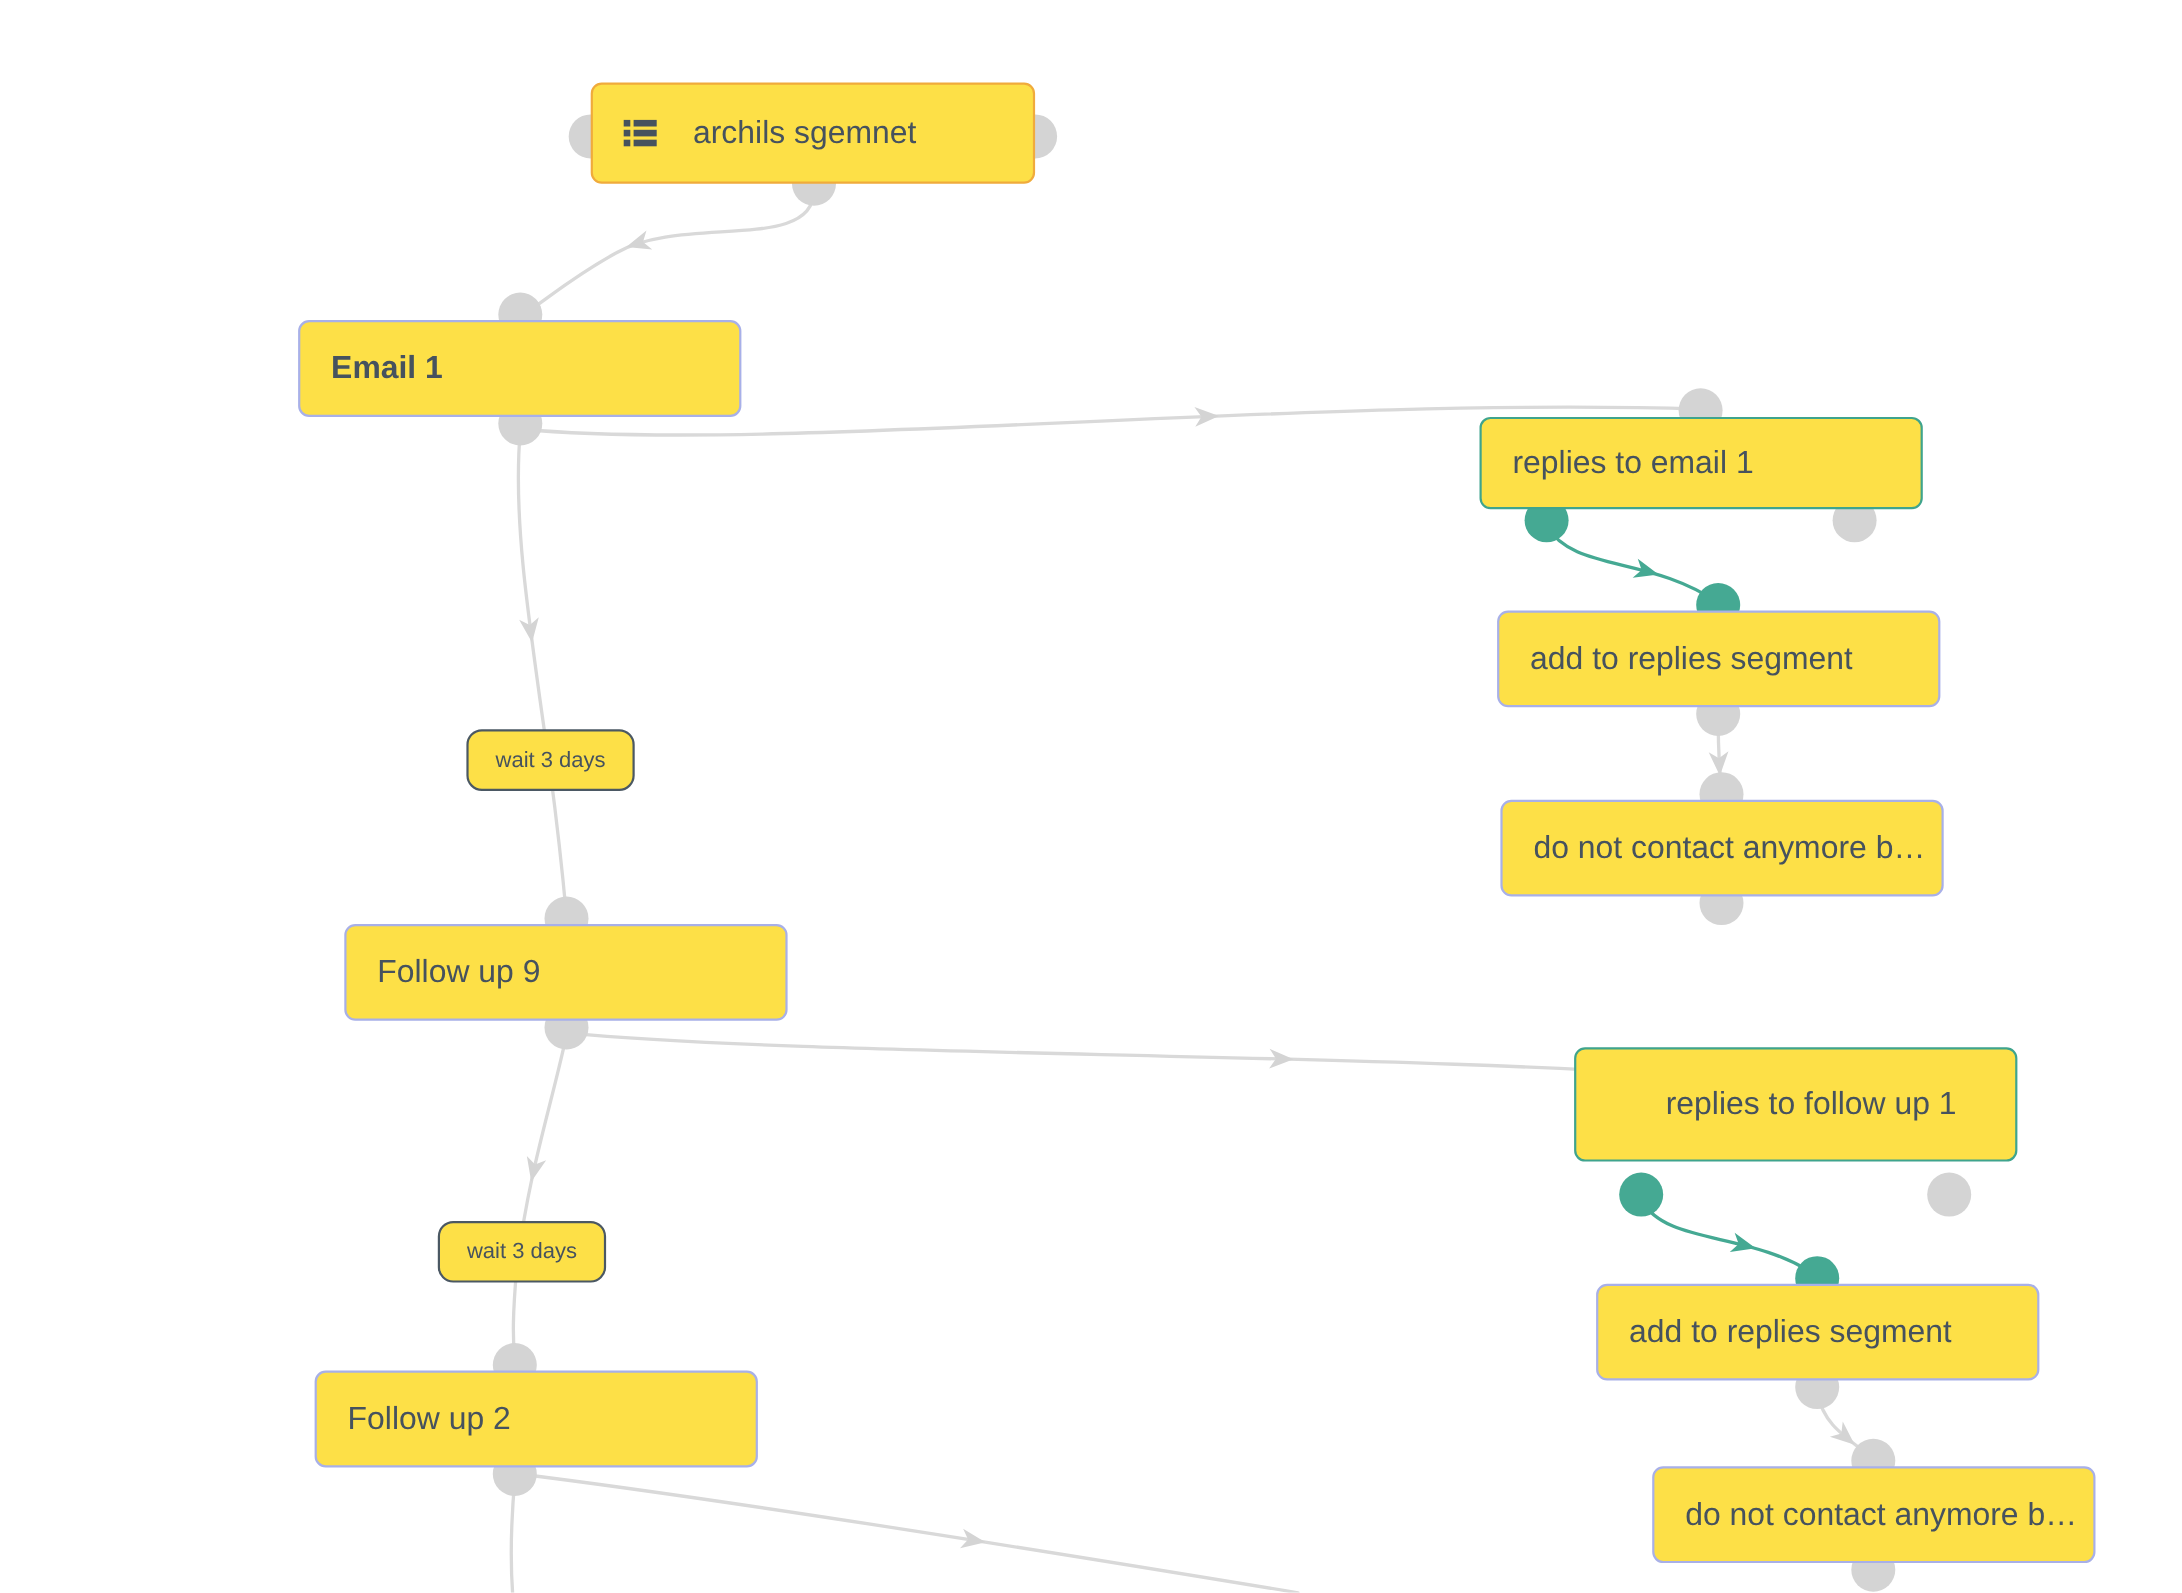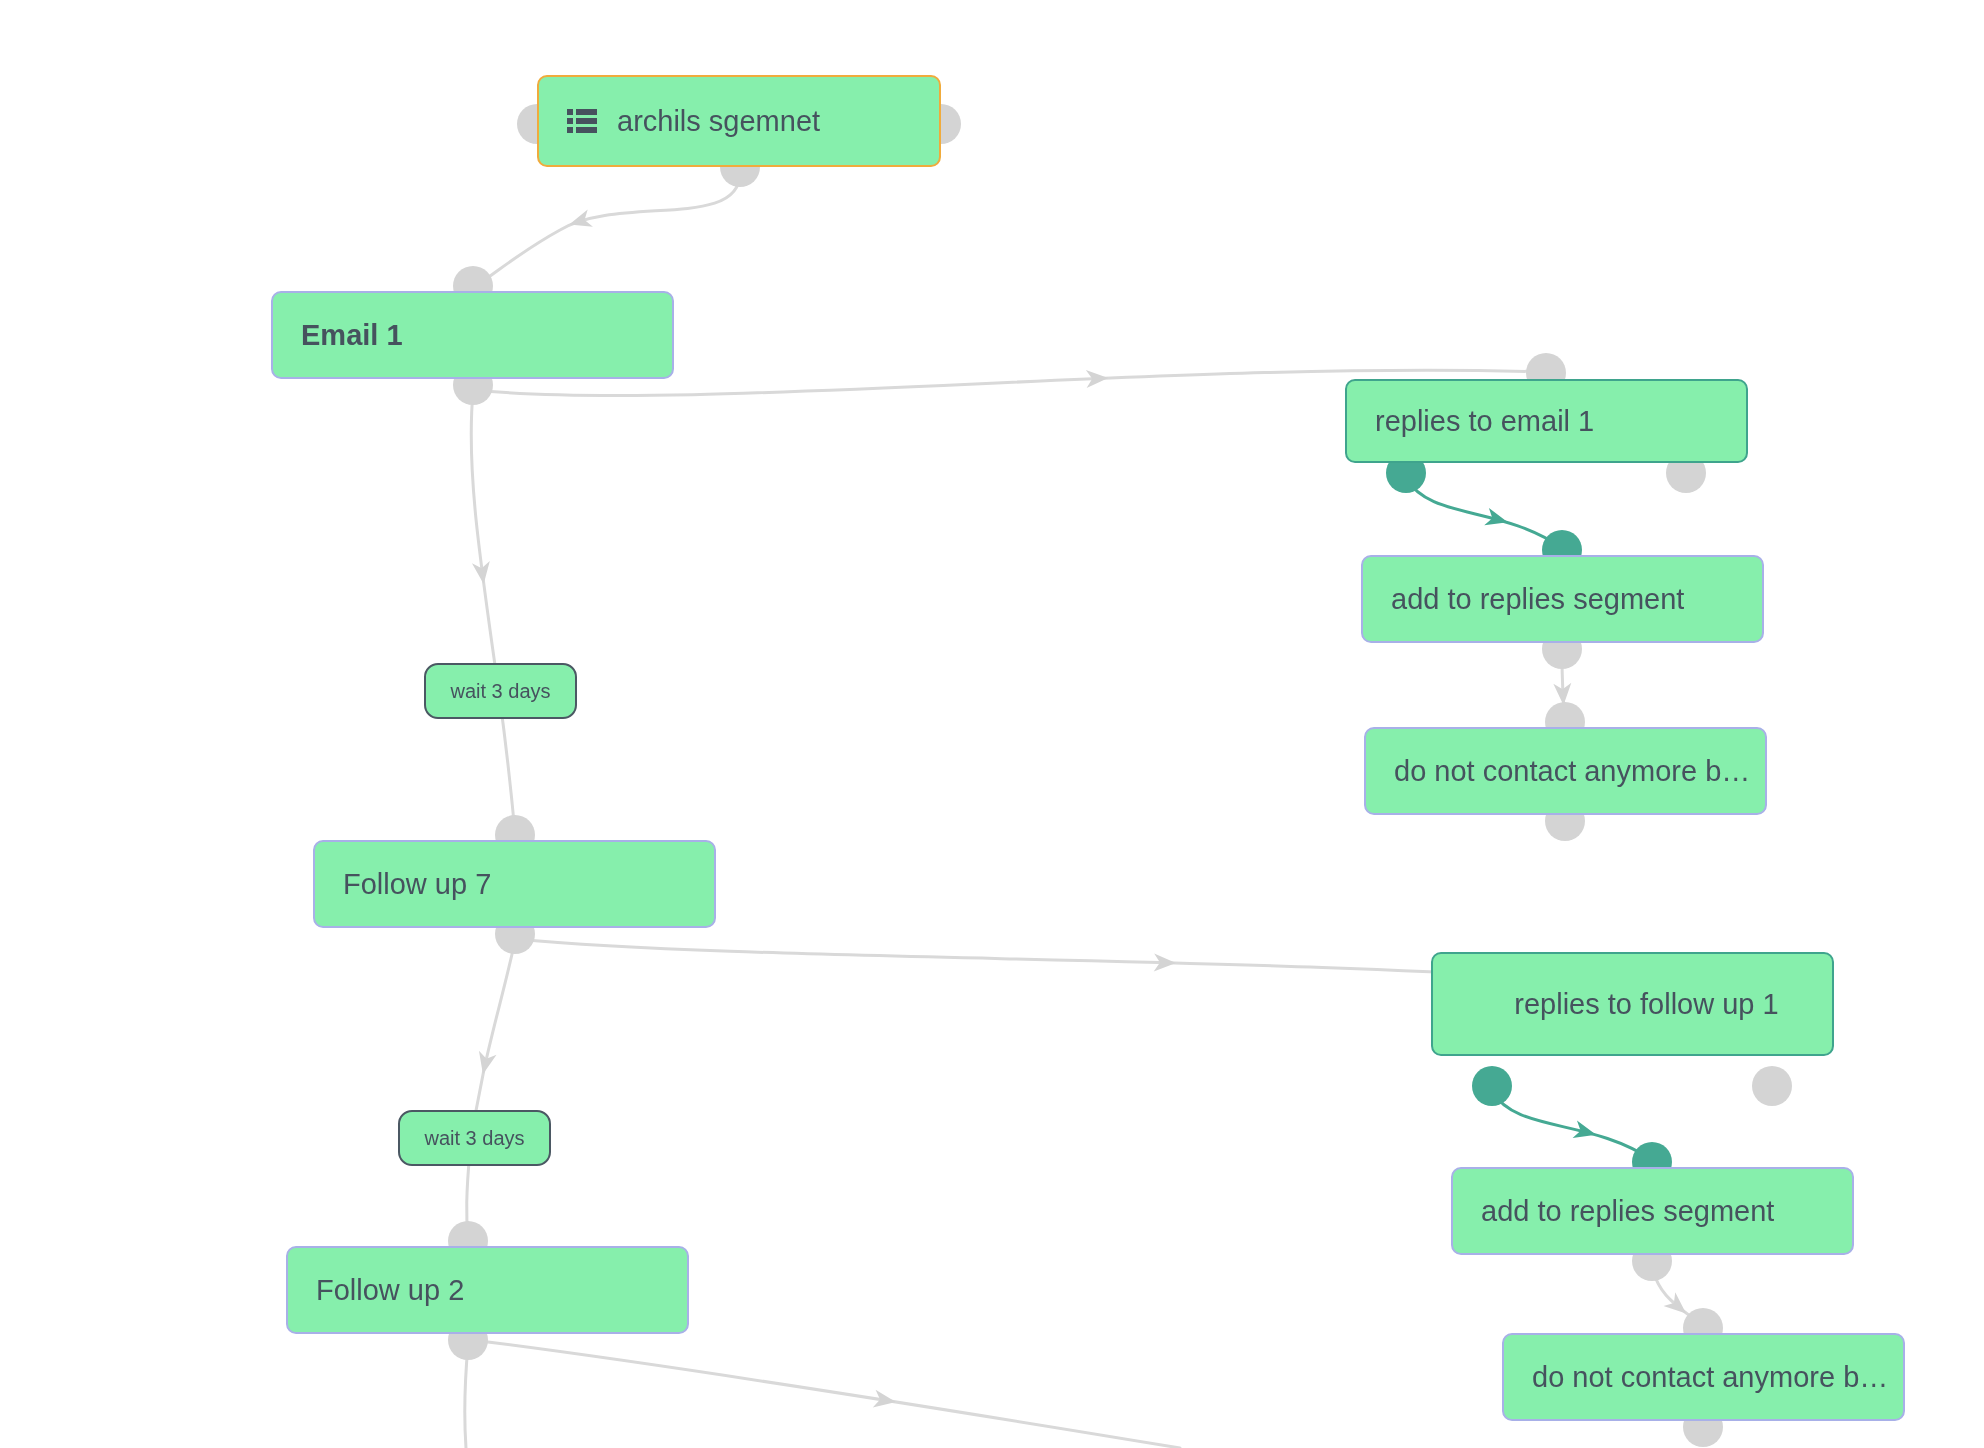--- a/index.html
+++ b/index.html
@@ -35,26 +35,27 @@
     border-radius: 50%;
     background: #d4d4d4;
     z-index: 2;
   }
   .handle.teal {
     background: #45a993;
   }
   .node {
     position: absolute;
     box-sizing: border-box;
-    background: #86efac;
+    background: #fde047;
     border: 2px solid #a8b0e8;
     border-radius: 10px;
     display: flex;
     align-items: center;
     z-index: 3;
+    gap: 13px;
   }
   .node-label {
     color: #46525e;
     font-size: 29px;
     line-height: 1.2;
     white-space: nowrap;
     overflow: hidden;
     padding-left: 28px;
   }
   .node.start {
@@ -196,21 +197,21 @@
       <div class="node action" style="left: 1361px; top: 555px; width: 403px; height: 88px;">
         <span class="node-label">add to replies segment</span>
       </div>
       <div class="node action" style="left: 1364px; top: 727px; width: 403px; height: 88px;">
         <span class="node-label">do not contact anymore b…</span>
       </div>
       <div class="node wait" style="left: 424px; top: 663px; width: 153px; height: 56px;">
         <span class="node-label">wait 3 days</span>
       </div>
       <div class="node action" style="left: 313px; top: 840px; width: 403px; height: 88px;">
-        <span class="node-label">Follow up 7</span>
+        <span class="node-label">Follow up 9</span>
       </div>
       <div class="node trigger" style="left: 1431px; top: 952px; width: 403px; height: 104px; justify-content: center;">
         <span class="node-label">replies to follow up 1</span>
       </div>
       <div class="node action" style="left: 1451px; top: 1167px; width: 403px; height: 88px;">
         <span class="node-label">add to replies segment</span>
       </div>
       <div class="node action" style="left: 1502px; top: 1333px; width: 403px; height: 88px;">
         <span class="node-label">do not contact anymore b…</span>
       </div>

